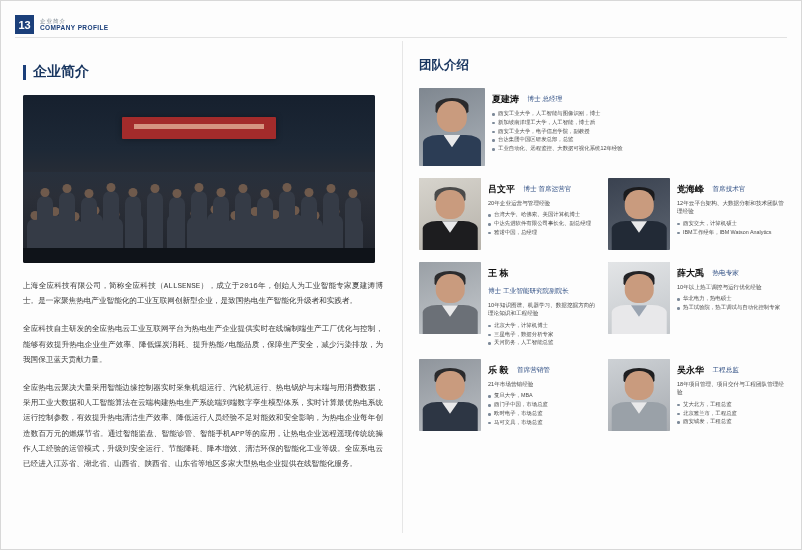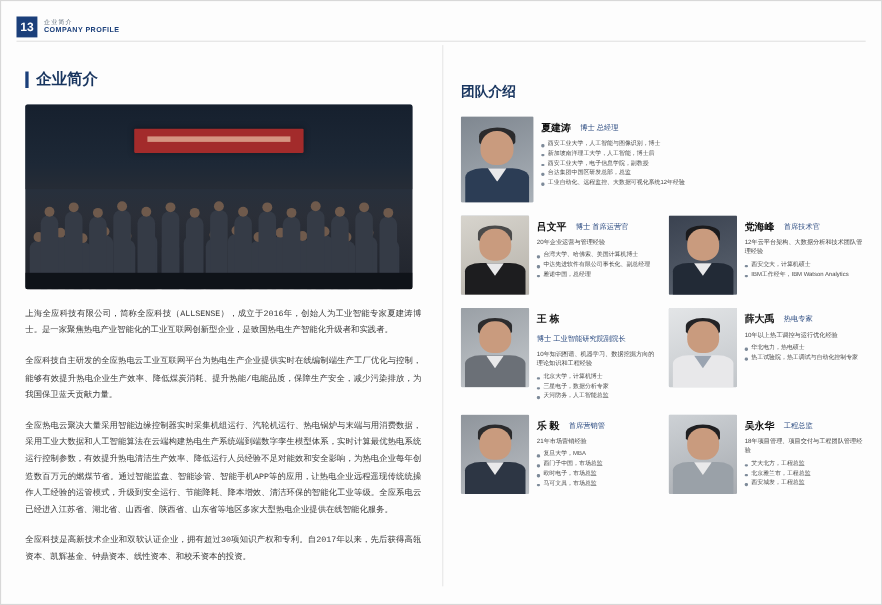--- a/index.html
+++ b/index.html
@@ -145,21 +145,21 @@
     line-height: 2.0;
     color: #3a3a3a;
     text-align: justify;
     font-family: Liberation Mono, monospace;
   }
   .body-txt p { margin: 0 0 13px 0; }
   
   .right {
     position: absolute;
     left: 418px;
-    top: 74px;
+    top: 56px;
     width: 366px;
   }
   .right .sec-title2 {
     font-size: 12.5px;
     font-weight: bold;
     color: #18355f;
     margin-bottom: 14px;
   }
   .team-row {
     display: flex;
@@ -314,21 +314,20 @@
           <i style="left:300px;height:68%"></i>
         <i style="left:322px;height:63%"></i>
       </div>
       <div class="floor"></div>
     </div>
 
     <div class="body-txt">
       <p>上海全应科技有限公司，简称全应科技（ALLSENSE），成立于2016年，创始人为工业智能专家夏建涛博士。是一家聚焦热电产业智能化的工业互联网创新型企业，是致国热电生产智能化升级者和实践者。</p>
       <p>全应科技自主研发的全应热电云工业互联网平台为热电生产企业提供实时在线编制端生产工厂优化与控制，能够有效提升热电企业生产效率、降低煤炭消耗、提升热能/电能品质，保障生产安全，减少污染排放，为我国保卫蓝天贡献力量。</p>
       <p>全应热电云聚决大量采用智能边缘控制器实时采集机组运行、汽轮机运行、热电锅炉与末端与用消费数据，采用工业大数据和人工智能算法在云端构建热电生产系统端到端数字孪生模型体系，实时计算最优热电系统运行控制参数，有效提升热电清洁生产效率、降低运行人员经验不足对能效和安全影响，为热电企业每年创造数百万元的燃煤节省。通过智能监盘、智能诊管、智能手机APP等的应用，让热电企业远程遥现传统统操作人工经验的运管模式，升级到安全运行、节能降耗、降本增效、清洁环保的智能化工业等级。全应系电云已经进入江苏省、湖北省、山西省、陕西省、山东省等地区多家大型热电企业提供在线智能化服务。</p>
-      <p>全应科技是高新技术企业和双软认证企业，拥有超过30项知识产权和专利。自2017年以来，先后获得高瓴资本、凯辉基金、钟鼎资本、线性资本、和校禾资本的投资。</p>
     </div>
   </div>
 
   <div class="right">
     <div class="sec-title2">团队介绍</div>
 
     <div class="team-row">
       <div class="member wide">
         <div class="m-photo">
           <div class="bg" style="background:linear-gradient(160deg,#7f8790,#aab1b8)"></div>

